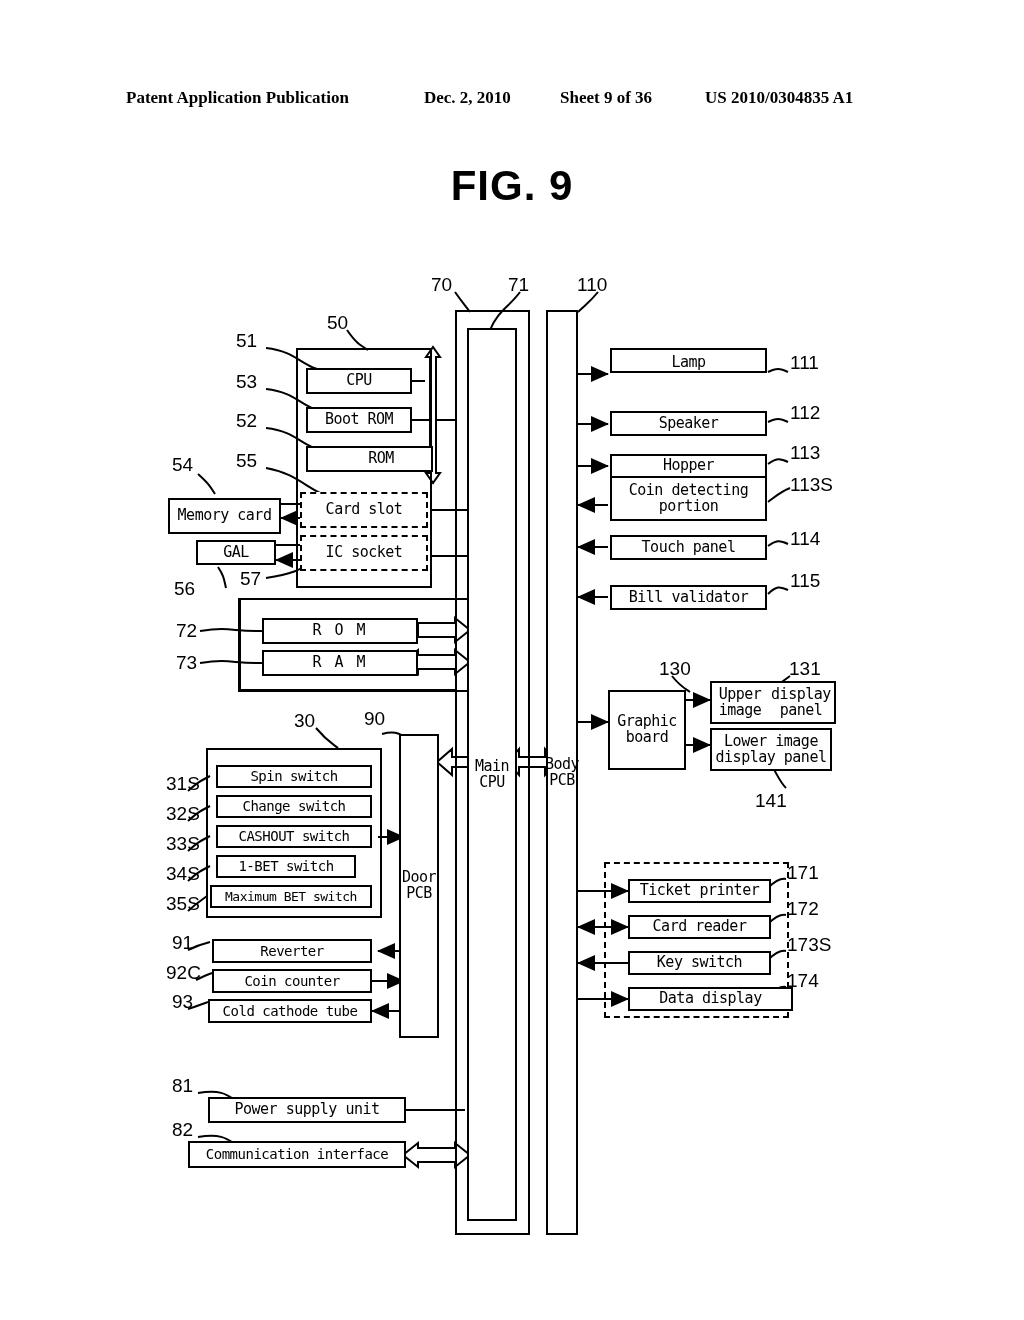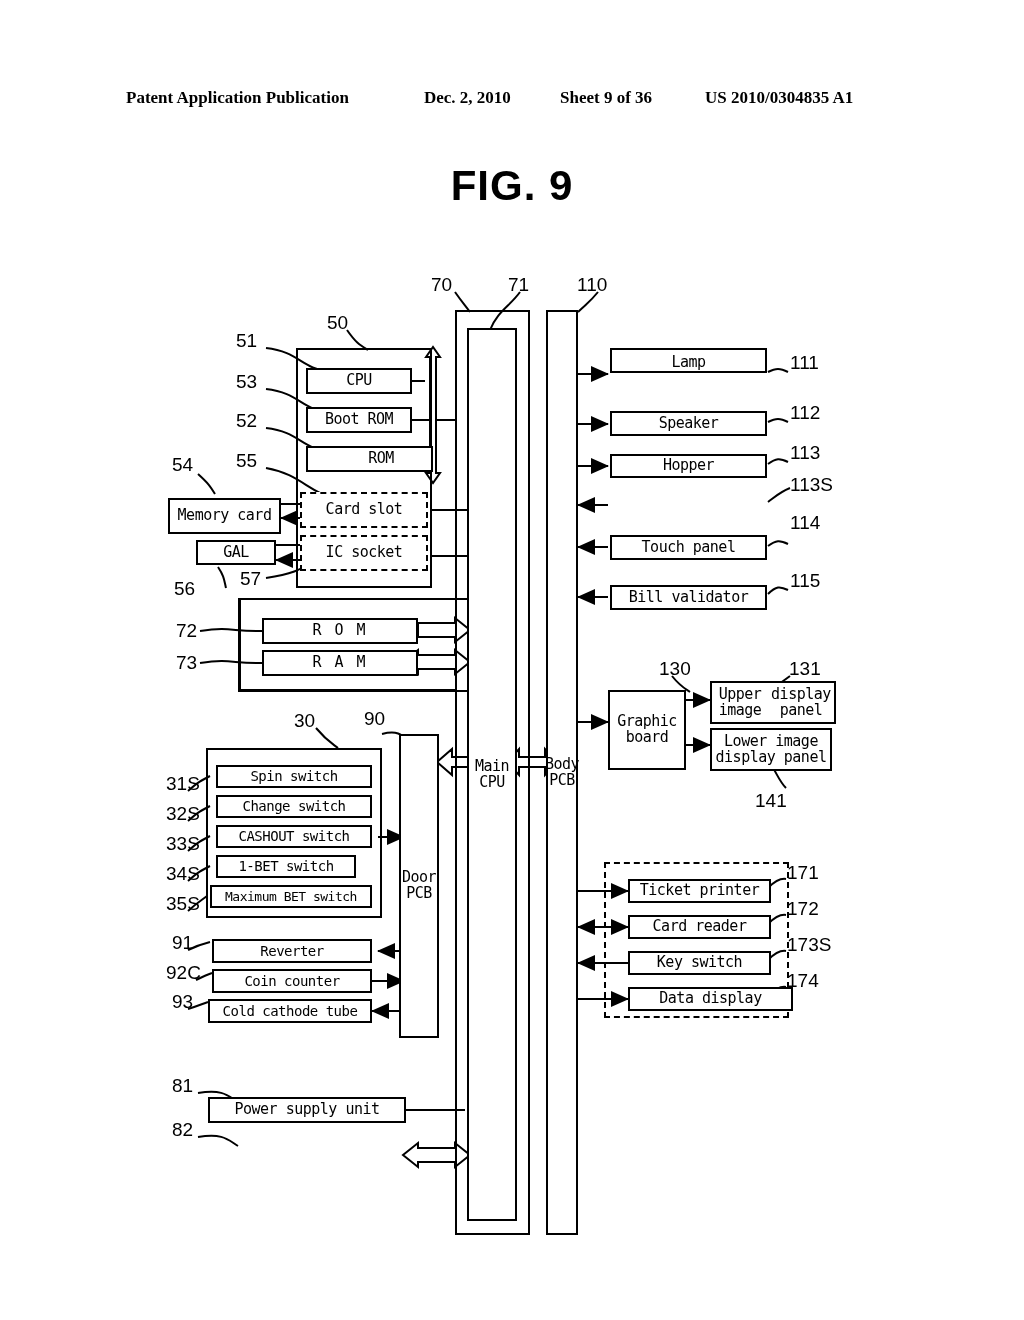--- a/index.html
+++ b/index.html
@@ -224,20 +224,24 @@
 
   <div class="box" style="left:610px;top:348px;width:157px;height:25px;align-items:flex-end;">
     <span>Lamp</span>
   </div>
   <div class="box" style="left:610px;top:411px;width:157px;height:25px;">
     <span>Speaker</span>
   </div>
   <div class="box" style="left:610px;top:454px;width:157px;height:24px;">
     <span>Hopper</span>
   </div>
+  <div class="box" style="left:610px;top:478px;width:157px;height:43px;border-top:none;flex-direction:column;">
+    <span>Coin detecting</span>
+    <span>portion</span>
+  </div>
   <div class="box" style="left:610px;top:535px;width:157px;height:25px;">
     <span>Touch panel</span>
   </div>
   <div class="box" style="left:610px;top:585px;width:157px;height:25px;">
     <span>Bill validator</span>
   </div>
 
   <div class="box" style="left:608px;top:690px;width:78px;height:80px;flex-direction:column;">
     <span>Graphic</span>
     <span>board</span>
@@ -287,20 +291,23 @@
   </div>
   <div class="box" style="left:628px;top:951px;width:143px;height:24px;">
     <span>Key switch</span>
   </div>
   <div class="box" style="left:628px;top:987px;width:165px;height:24px;">
     <span>Data display</span>
   </div>
 
   <div class="box" style="left:208px;top:1097px;width:198px;height:26px;">
     <span>Power supply unit</span>
+  </div>
+  <div class="box" style="left:188px;top:1141px;width:218px;height:27px;font-size:14px;">
+    <span>Communication interface</span>
   </div>
 
   <div class="ref" style="left:327px;top:312px;">50</div>
   <div class="ref" style="left:236px;top:330px;">51</div>
   <div class="ref" style="left:236px;top:371px;">53</div>
   <div class="ref" style="left:236px;top:410px;">52</div>
   <div class="ref" style="left:236px;top:450px;">55</div>
   <div class="ref" style="left:172px;top:454px;">54</div>
   <div class="ref" style="left:240px;top:568px;">57</div>
   <div class="ref" style="left:174px;top:578px;">56</div>
@@ -324,21 +331,21 @@
   <div class="ref" style="left:166px;top:962px;">92C</div>
   <div class="ref" style="left:172px;top:991px;">93</div>
 
   <div class="ref" style="left:172px;top:1075px;">81</div>
   <div class="ref" style="left:172px;top:1119px;">82</div>
 
   <div class="ref" style="left:790px;top:352px;">111</div>
   <div class="ref" style="left:790px;top:402px;">112</div>
   <div class="ref" style="left:790px;top:442px;">113</div>
   <div class="ref" style="left:790px;top:474px;">113S</div>
-  <div class="ref" style="left:790px;top:512px;">114</div>
+  <div class="ref" style="left:790px;top:528px;">114</div>
   <div class="ref" style="left:790px;top:570px;">115</div>
 
   <div class="ref" style="left:659px;top:658px;">130</div>
   <div class="ref" style="left:789px;top:658px;">131</div>
   <div class="ref" style="left:755px;top:790px;">141</div>
 
   <div class="ref" style="left:787px;top:862px;">171</div>
   <div class="ref" style="left:787px;top:898px;">172</div>
   <div class="ref" style="left:787px;top:934px;">173S</div>
   <div class="ref" style="left:787px;top:970px;">174</div>

